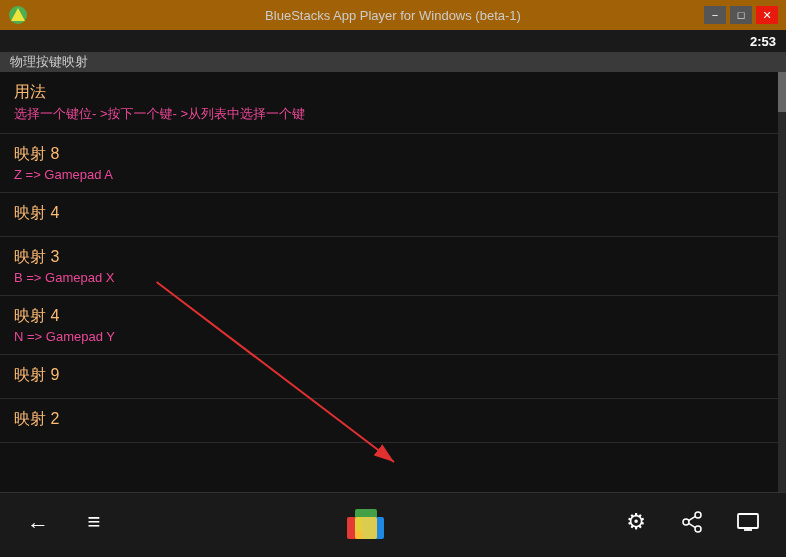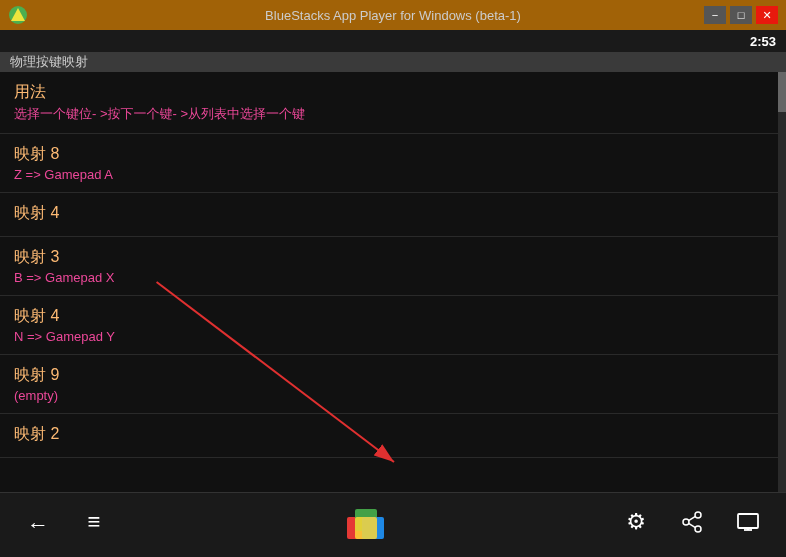--- a/index.html
+++ b/index.html
@@ -242,21 +242,20 @@
       <div class="list-item">
         <div class="item-title">映射 3</div>
         <div class="item-subtitle">B =&gt; Gamepad X</div>
       </div>
       <div class="list-item">
         <div class="item-title">映射 4</div>
         <div class="item-subtitle">N =&gt; Gamepad Y</div>
       </div>
       <div class="list-item">
         <div class="item-title">映射 9</div>
-        <div class="item-subtitle">(empty)</div>
       </div>
       <div class="list-item">
         <div class="item-title">映射 2</div>
       </div>
     </div>
   <div class="scrollbar-track">
     <div class="scrollbar-thumb"></div>
   </div>
 
   <svg class="arrow-overlay" viewBox="0 0 778 420" preserveAspectRatio="none">

